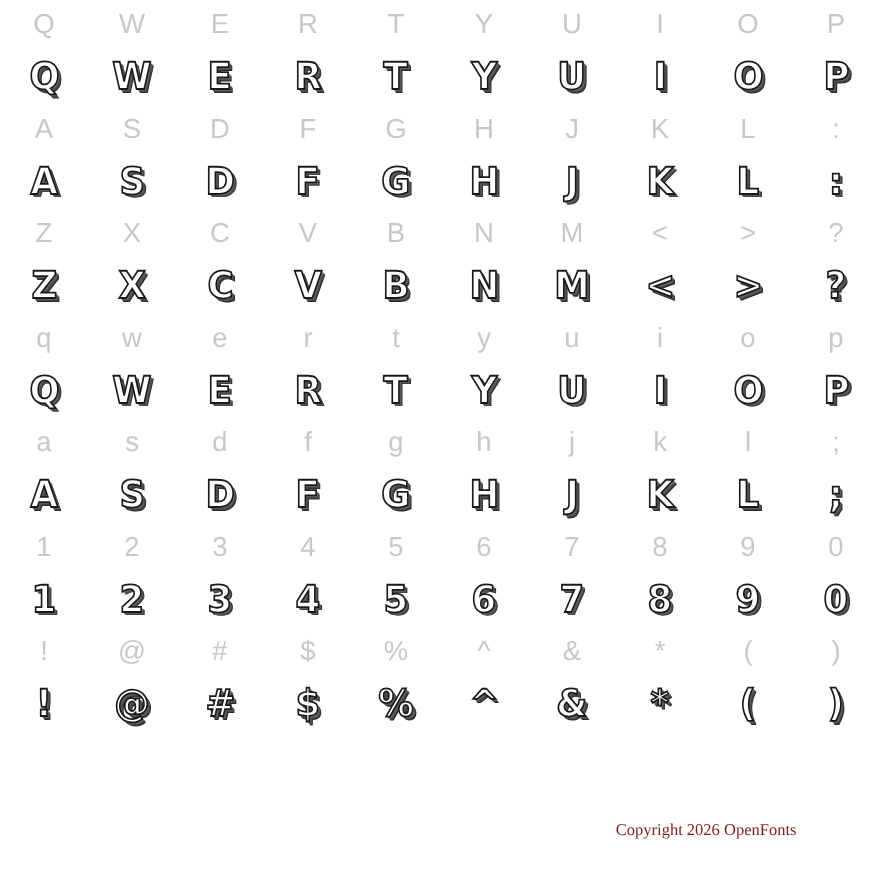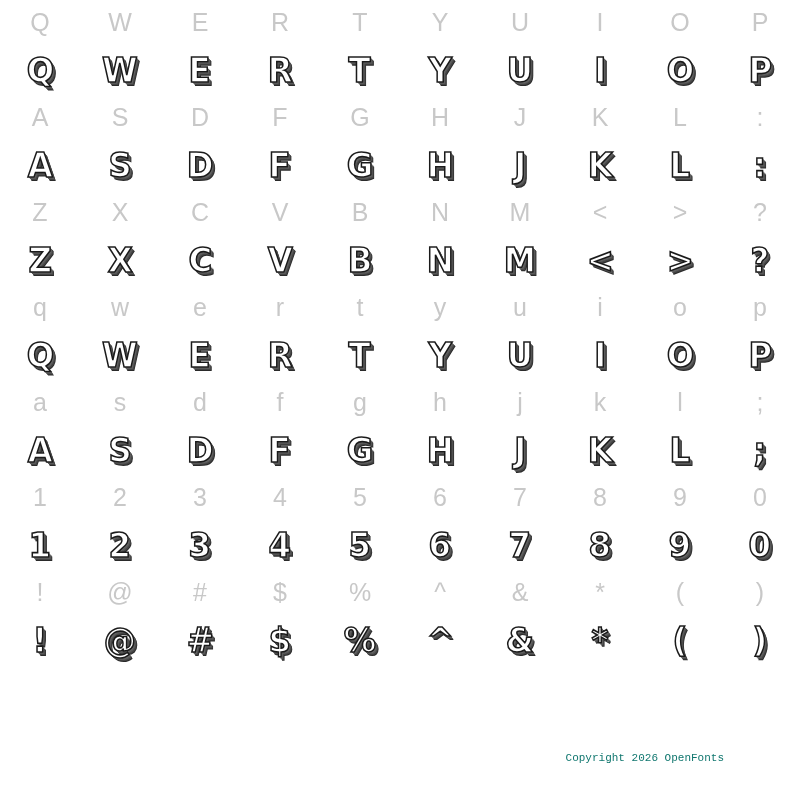--- a/index.html
+++ b/index.html
@@ -56,23 +56,23 @@
       1px 1px 0 #6f6f6f,
       2px 2px 0 #5a5a5a,
       3px 3px 0 #444444,
       3.5px 3.5px 0 #2a2a2a;
     transform: scaleX(0.95);
   }
   .footer {
     position: absolute;
     right: 76px;
     bottom: 36px;
-    color: #0f766e;
-    font-size: 11px;
-    font-family: Liberation Mono, monospace;
+    color: #7f1d1d;
+    font-size: 15px;
+    font-family: Liberation Serif, serif;
     white-space: nowrap;
   }
 </style>
 </head>
 <body>
 
 <div id="sheet">
   <div class="grid">
       <div class="cell key">Q</div>
       <div class="cell key">W</div>

